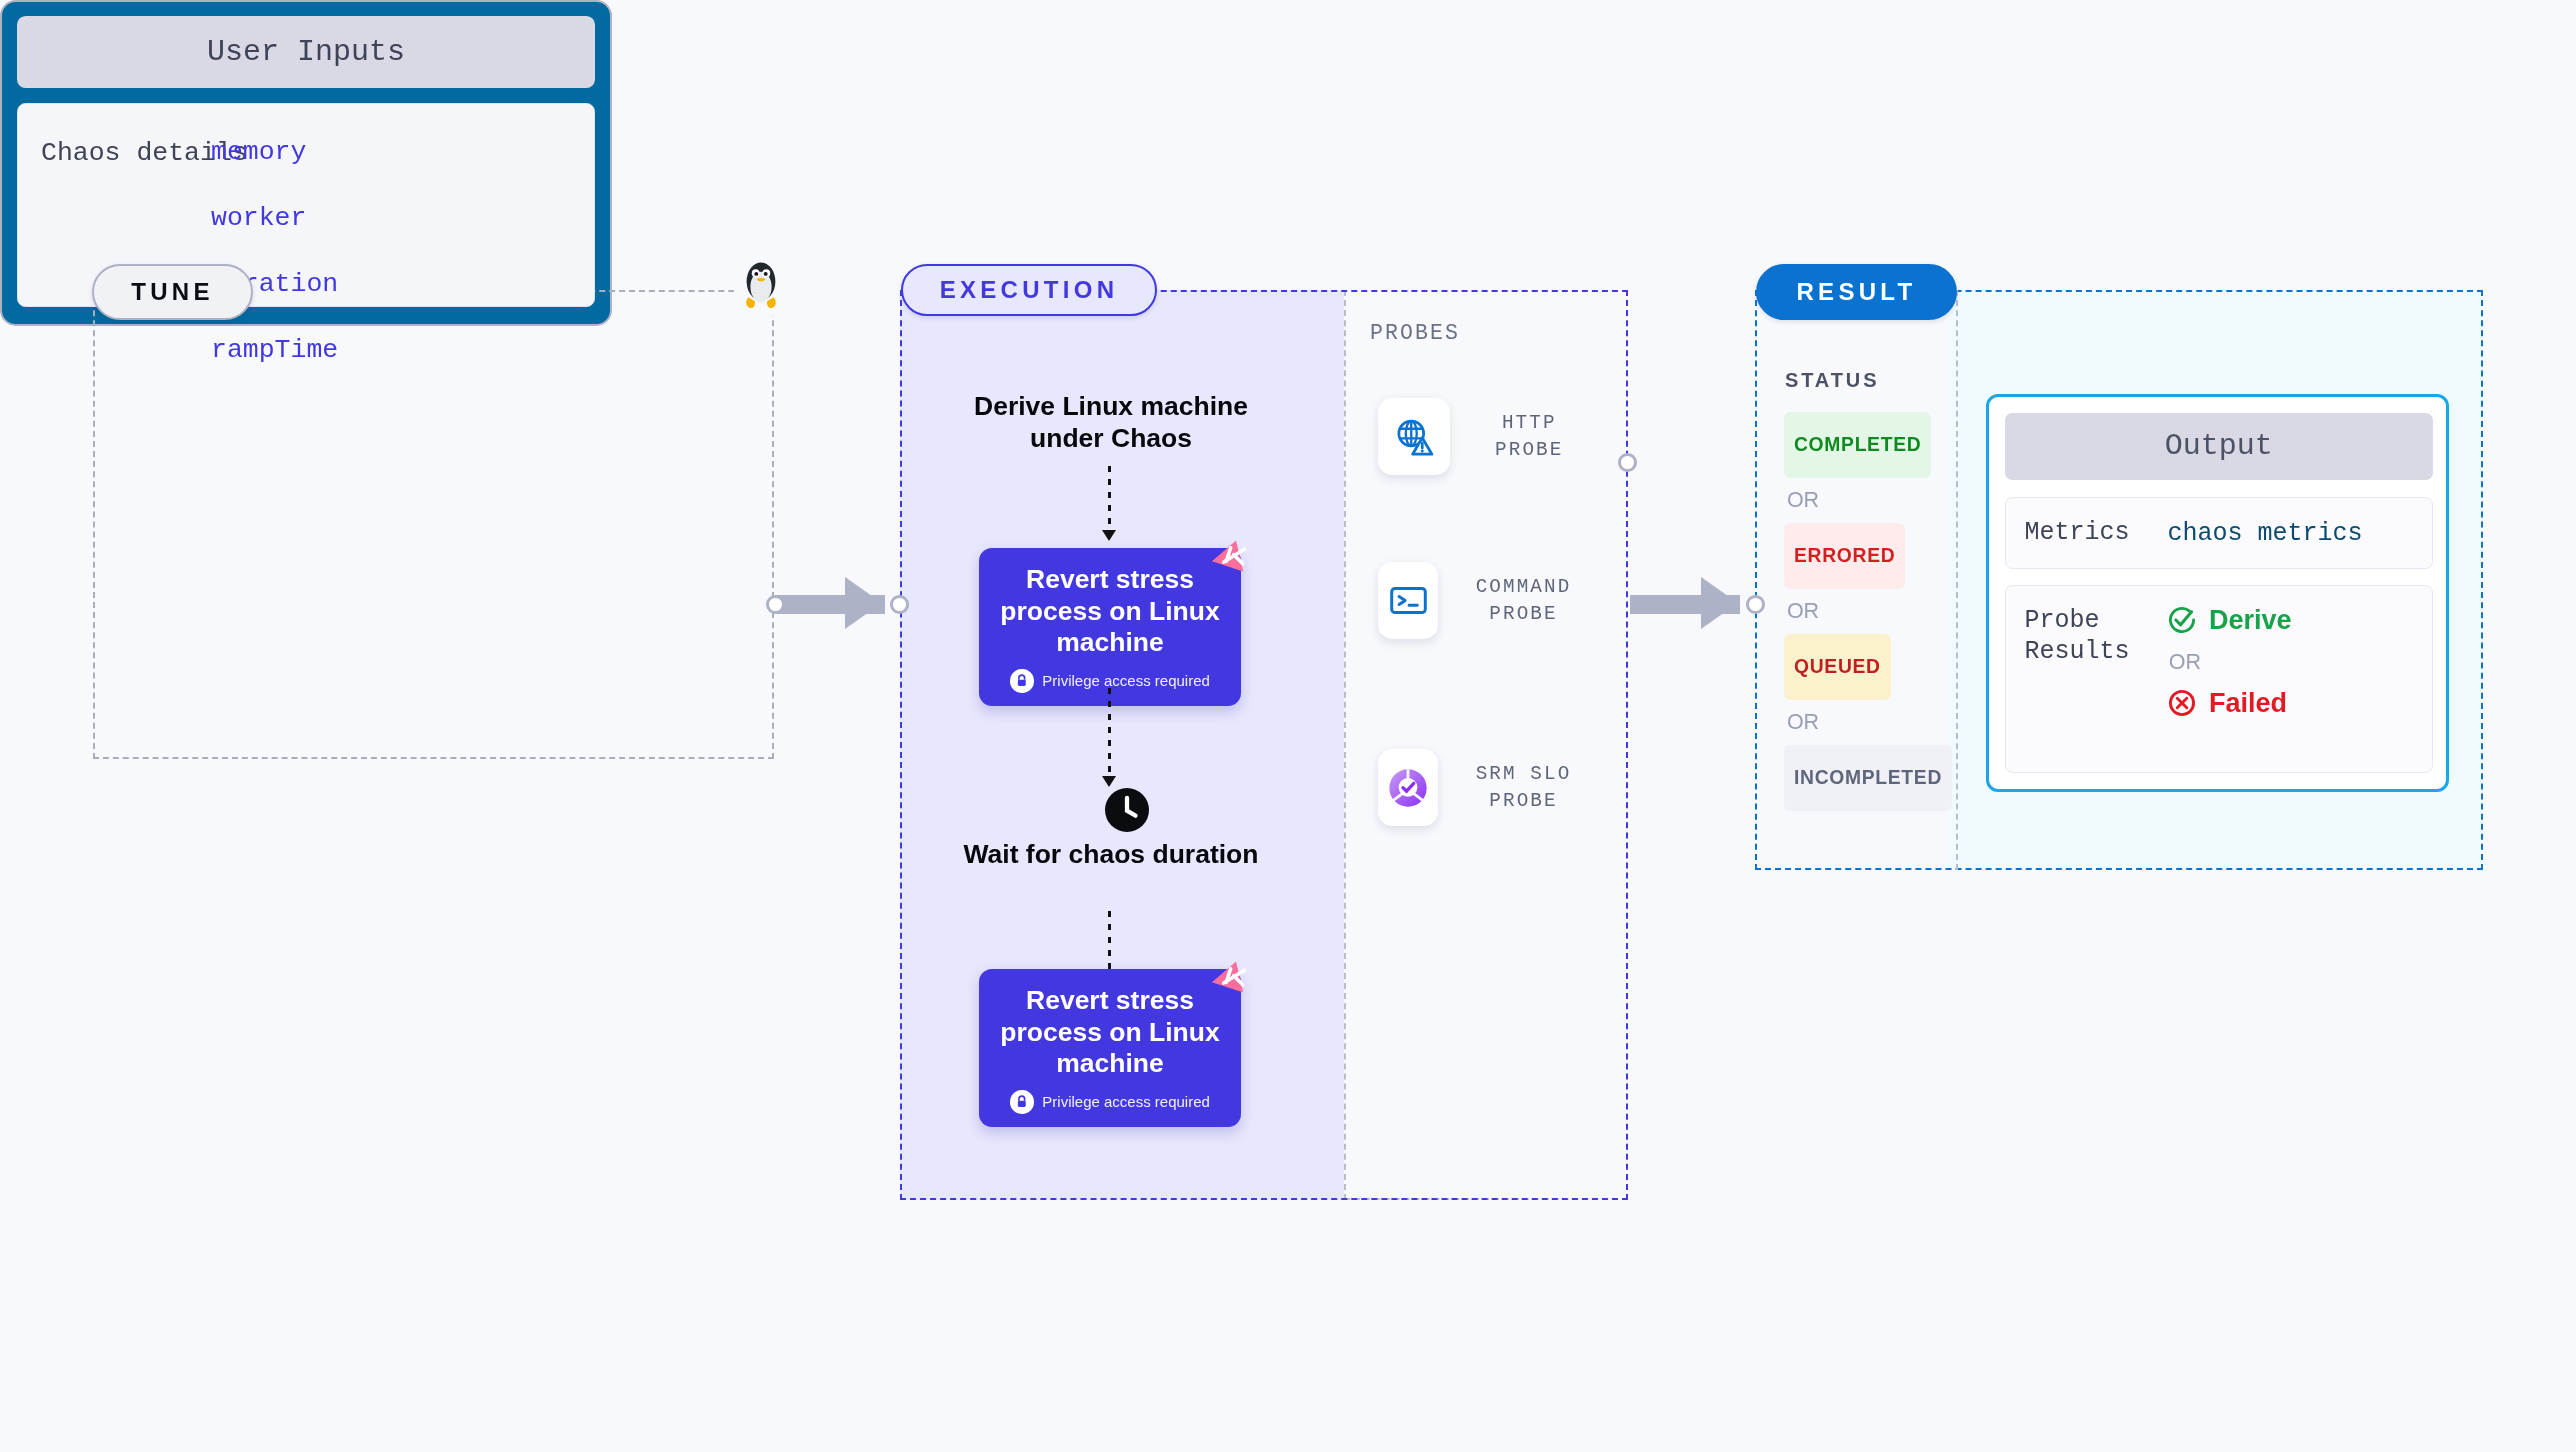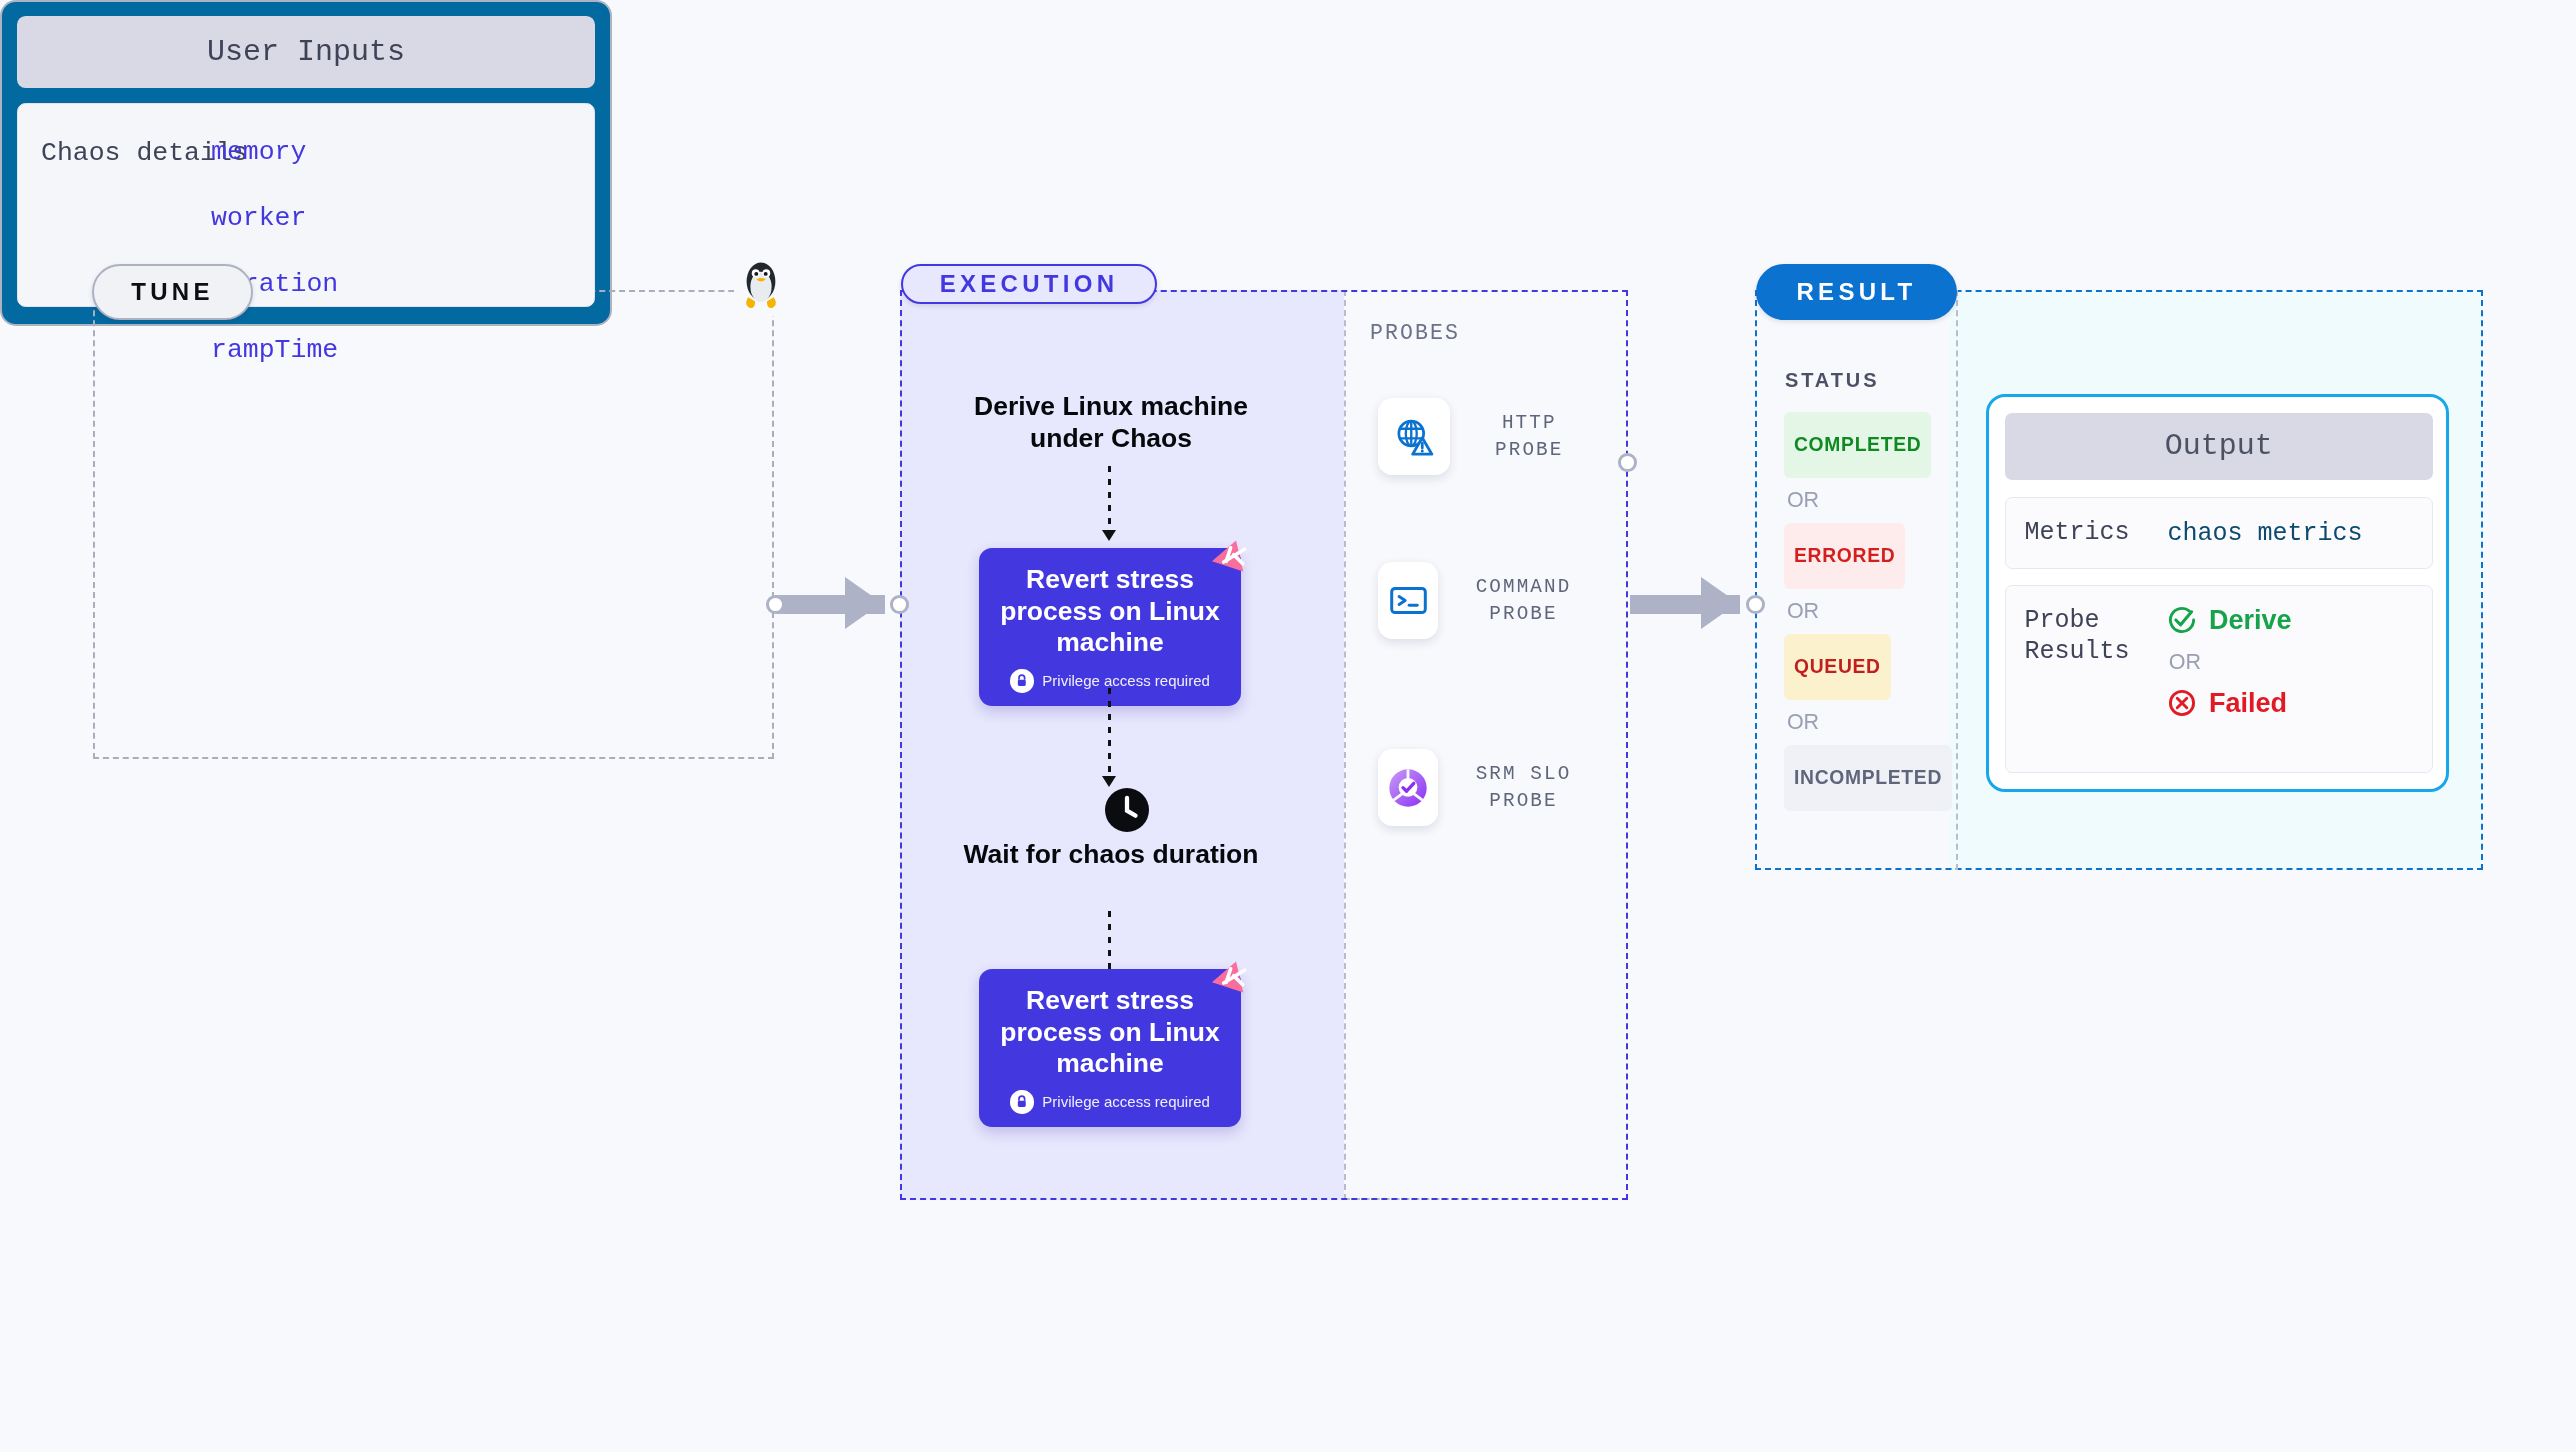--- a/index.html
+++ b/index.html
@@ -26,21 +26,21 @@
   .pill{
     position:absolute;box-sizing:border-box;
     display:flex;align-items:center;justify-content:center;
     border-radius:716px;font-size:24px;font-weight:bold;
     letter-spacing:4.3px;font-family:"Liberation Sans",sans-serif;
     box-shadow:0 2.1px 5.7px rgba(40,50,90,.13);
     z-index:6;
   }
   #tune-pill{left:92px;top:264px;width:161px;height:56px;
     background:#f1f2f6;border:2.9px solid #adb2c2;color:#0d0e13;}
-  #execution-pill{left:901px;top:264px;width:256px;height:40px;
+  #execution-pill{left:901px;top:264px;width:256px;height:52px;
     background:#e7e7fd;border:2.9px solid #4338e0;color:#4338e0;}
   #result-pill{left:1756px;top:264px;width:201px;height:56px;
     background:#0c72cf;border:2.9px solid #0c72cf;color:#ffffff;}
 
   #tune-box{left:93px;top:290px;width:681px;height:469px;
     border:2.9px dashed #a9aebd;background:transparent;}
   #exec-outer{left:900px;top:290px;width:728px;height:910px;
     border:2.9px dashed #4338e0;background:transparent;}
   #exec-fill{left:900px;top:290px;width:444px;height:910px;background:#e7e7fd;}
   #probes-box{left:1344px;top:290px;width:284px;height:910px;
@@ -134,21 +134,21 @@
   #status-stack{position:absolute;left:1784px;top:412px;width:165px;}
   .status-badge{
     display:inline-block;border-radius:6.4px;padding:22px 10px;
     font-size:19.3px;font-weight:bold;letter-spacing:0.7px;
   }
   .or-text{font-size:21.5px;color:#9aa0b4;margin:10px 0 10px 2.9px;}
 
   
   #output-card{
     position:absolute;left:1986px;top:394px;width:463px;height:398px;
-    background:#fff;border:3.6px solid #18a7e8;border-radius:19px;box-sizing:border-box;
+    background:#fff;border:3.6px solid #18a7e8;border-radius:12px;box-sizing:border-box;
   }
   #output-header{
     position:absolute;left:15.8px;top:15.8px;width:428px;height:67px;
     background:#d8d9e4;border-radius:7.2px;
     display:flex;align-items:center;justify-content:center;
     font-family:"Liberation Mono",monospace;font-size:30px;color:#4c5164;
   }
   #metrics-row{
     position:absolute;left:15.8px;top:100px;width:428px;height:72px;
     background:#fbfbfd;border:1.4px solid #e6e8ef;border-radius:7.2px;

